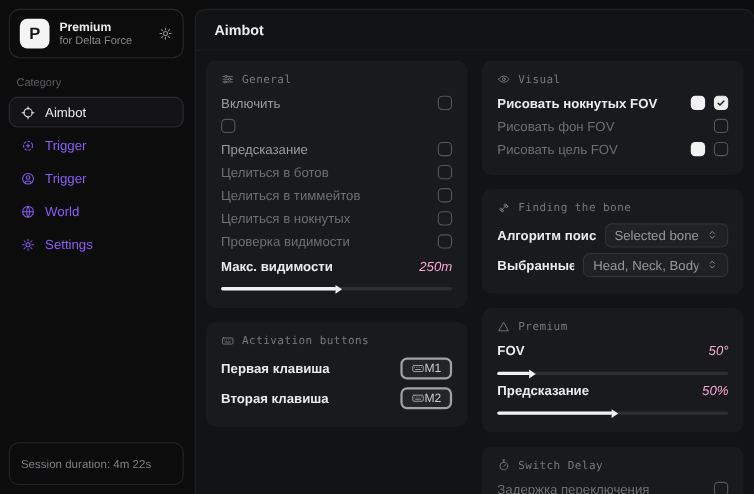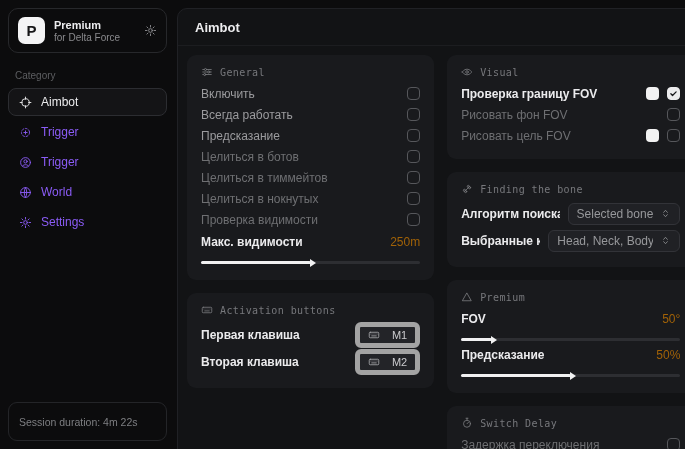--- a/index.html
+++ b/index.html
@@ -60,21 +60,21 @@
     font-family:"DejaVu Sans Mono", monospace; font-size:10px; letter-spacing:.4px;
     color:#77787c;
   }
   .card-header .icon { width:12px; height:12px; }
 
   .row { display:flex; align-items:center; justify-content:space-between; min-height:21px; gap:8px; }
   .row.tall { min-height:27px; }
   .row-label { color:#9b9b9e; white-space:nowrap; overflow:hidden; flex:1; }
   .row-label.dim { color:#6e6f72; }
   .row-label.bright { color:#ebebed; font-weight:bold; }
-  .row-value { color:#a16207; white-space:nowrap; }
+  .row-value { color:#f9a8d4; white-space:nowrap;font-style:italic; }
 
   .checkbox {
     width:13px; height:13px; border:1.5px solid #56575b; border-radius:4px;
     flex-shrink:0; cursor:pointer; display:flex; align-items:center; justify-content:center;
   }
   .checkbox.checked { background:#ececed; border-color:#ececed; }
   .checkbox .icon { width:9px; height:9px; color:#17181a; }
   .checkbox .icon svg { stroke-width:3.4; }
   .controls { display:flex; align-items:center; gap:8px; flex-shrink:0; }
   .swatch { width:13px; height:13px; border-radius:4px; cursor:pointer; flex-shrink:0; }
@@ -84,22 +84,22 @@
     position:relative; height:3px; background:#2d2e32; border-radius:2px;
     margin-top:9px; cursor:pointer;
   }
   .slider-fill { position:absolute; left:0; top:0; height:3px; background:#f1f1f2; border-radius:2px; }
   .slider-fill::after {
     content:""; position:absolute; right:-5px; top:50%; transform:translateY(-50%);
     border-left:6px solid #f1f1f2; border-top:4px solid transparent; border-bottom:4px solid transparent;
   }
 
   .badge {
-    display:flex; align-items:center; gap:12px; padding:2px 8px;
-    background:#232428; border:5px solid #a3a3a3; border-radius:6px;
+    display:flex; align-items:center; gap:0; padding:2px 8px;
+    background:#232428; border:2px solid #a3a3a3; border-radius:6px;
     font-size:11px; color:#cbcbce; cursor:pointer; flex-shrink:0;
   }
   .badge .icon { width:12px; height:12px; color:#a8a8ab; }
 
   .select {
     display:flex; align-items:center; gap:7px; padding:3px 8px; max-width:132px;
     background:#202125; border:1px solid #323338; border-radius:6px;
     font-size:12px; color:#97989b; cursor:pointer; flex-shrink:0;
   }
   .select-value { white-space:nowrap; overflow:hidden; }
@@ -193,21 +193,20 @@
                     <circle cx="7.5" cy="17" r="2.1" fill="#191a1d"></circle>
                   </svg>
                 </span>
                 <span>General</span>
               </div>
               <div class="row">
                 <span class="row-label">Включить</span>
                 <span class="checkbox"></span>
               </div>
               <div class="row">
-                <span class="row-label">Всегда работать</span>
                 <span class="checkbox"></span>
               </div>
               <div class="row">
                 <span class="row-label">Предсказание</span>
                 <span class="checkbox"></span>
               </div>
               <div class="row">
                 <span class="row-label dim">Целиться в ботов</span>
                 <span class="checkbox"></span>
               </div>
@@ -274,21 +273,21 @@
               <div class="card-header">
                 <span class="icon">
                   <svg viewBox="0 0 24 24">
                     <path d="M2.5 12S6.2 6.3 12 6.3 21.5 12 21.5 12 17.8 17.7 12 17.7 2.5 12 2.5 12z"></path>
                     <circle cx="12" cy="12" r="2.6"></circle>
                   </svg>
                 </span>
                 <span>Visual</span>
               </div>
               <div class="row">
-                <span class="row-label bright">Проверка границу FOV</span>
+                <span class="row-label bright">Рисовать нокнутых FOV</span>
                 <span class="controls">
                   <span class="swatch" style="background: rgb(242, 242, 242);"></span>
                   <span class="checkbox checked">
                     <span class="icon">
                       <svg viewBox="0 0 24 24">
                         <path d="M5 12.8l4.4 4.4L19 7.6"></path>
                       </svg>
                     </span>
                   </span>
                 </span>

